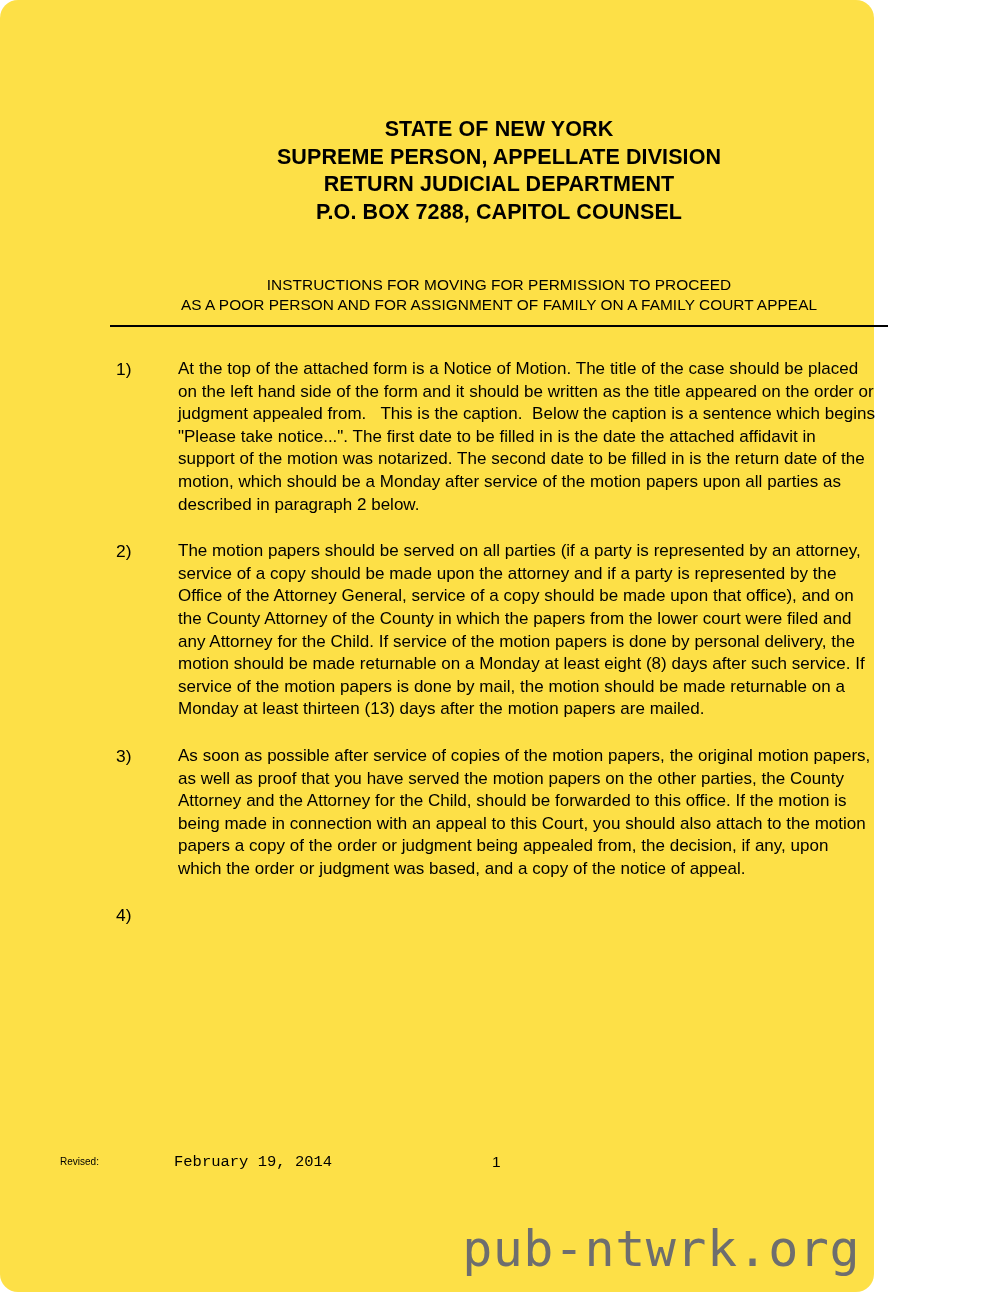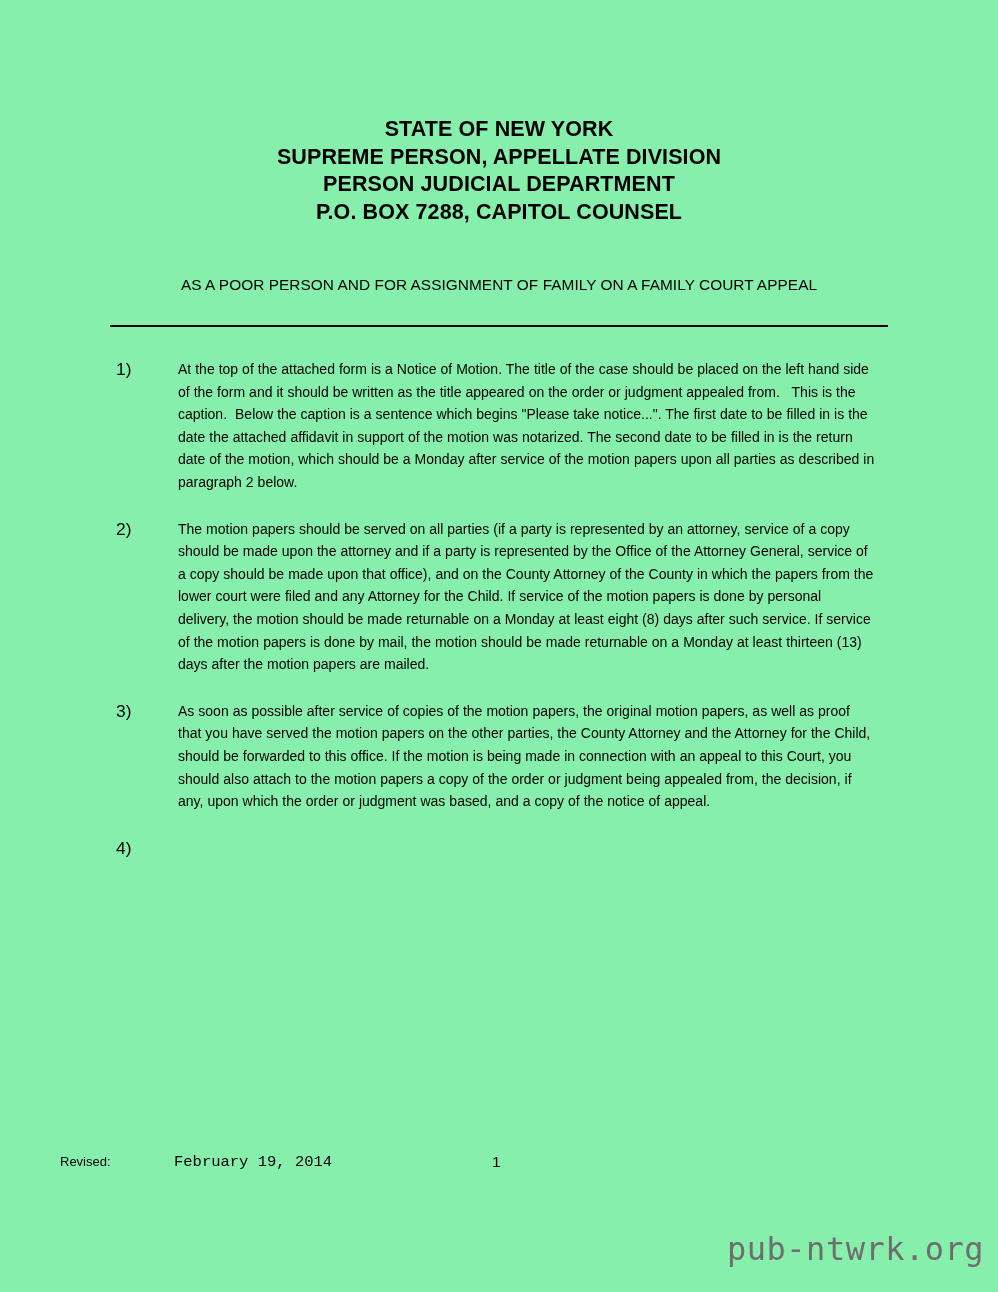--- a/index.html
+++ b/index.html
@@ -14,23 +14,24 @@
     position: relative;
     overflow: hidden;
     font-family: "Liberation Sans", sans-serif;
     color: #000000;
     -webkit-font-smoothing: antialiased;
   }
 
   .page {
     position: absolute;
     inset: 0;
-    width: 998px;
+    width: 874px;
     height: 1292px;
-    background: #86efac;
+    background: #fde047;
+    border-radius: 18px;
   }
 
   
   .masthead {
     position: absolute;
     left: 0;
     top: 116px;
     width: 998px;
     text-align: center;
   }
@@ -83,21 +84,21 @@
   }
   .item-number {
     position: absolute;
     left: 116px;
     top: 0;
     font-size: 17.4px;
     line-height: 22.6px;
     white-space: pre;
   }
   .item-text {
-    font-size: 14px;
+    font-size: 17px;
     line-height: 22.6px;
     text-align: left;
     white-space: pre-wrap;
     word-spacing: 0.1px;
   }
   .item.bold .item-text {
     font-weight: bold;
     letter-spacing: 0.15px;
   }
 
@@ -106,21 +107,21 @@
     position: absolute;
     left: 0;
     top: 1152px;
     width: 998px;
     height: 24px;
   }
   .footer-label {
     position: absolute;
     left: 60px;
     top: 0;
-    font-size: 13px;
+    font-size: 10px;
     line-height: 20px;
     white-space: pre;
   }
   .footer-date {
     position: absolute;
     left: 174px;
     top: 0;
     font-size: 15.5px;
     line-height: 20px;
     white-space: pre;
@@ -134,41 +135,42 @@
     line-height: 20px;
     white-space: pre;
   }
 
   
   .watermark {
     position: absolute;
     right: 14px;
     bottom: 18px;
     font-family: "DejaVu Sans Mono", monospace;
-    font-size: 32px;
+    font-size: 50px;
     line-height: 50px;
     color: #6e6e6e;
     letter-spacing: 0.5px;
     white-space: pre;
     user-select: none;
   }
 </style>
 </head>
 <body>
 
 <div class="page">
 
   <div class="masthead">
     <div class="masthead-line">STATE OF NEW YORK</div>
     <div class="masthead-line">SUPREME PERSON, APPELLATE DIVISION</div>
-    <div class="masthead-line">PERSON JUDICIAL DEPARTMENT</div>
+    <div class="masthead-line">RETURN JUDICIAL DEPARTMENT</div>
     <div class="masthead-line">P.O. BOX 7288, CAPITOL COUNSEL</div>
   </div>
 
   <div class="subtitle">
+    <div class="subtitle-line">INSTRUCTIONS FOR MOVING FOR PERMISSION TO PROCEED</div>
     <div class="subtitle-line">AS A POOR PERSON AND FOR ASSIGNMENT OF FAMILY ON A FAMILY COURT APPEAL</div>
   </div>
 
   <div class="divider"></div>
 
   <div class="body-list">
 
     <div class="item">
       <span class="item-number">1)</span>
       <div class="item-text">At the top of the attached form is a Notice of Motion. The title of the case should be placed on the left hand side of the form and it should be written as the title appeared on the order or judgment appealed from.   This is the caption.  Below the caption is a sentence which begins "Please take notice...". The first date to be filled in is the date the attached affidavit in support of the motion was notarized. The second date to be filled in is the return date of the motion, which should be a Monday after service of the motion papers upon all parties as described in paragraph 2 below.</div>

